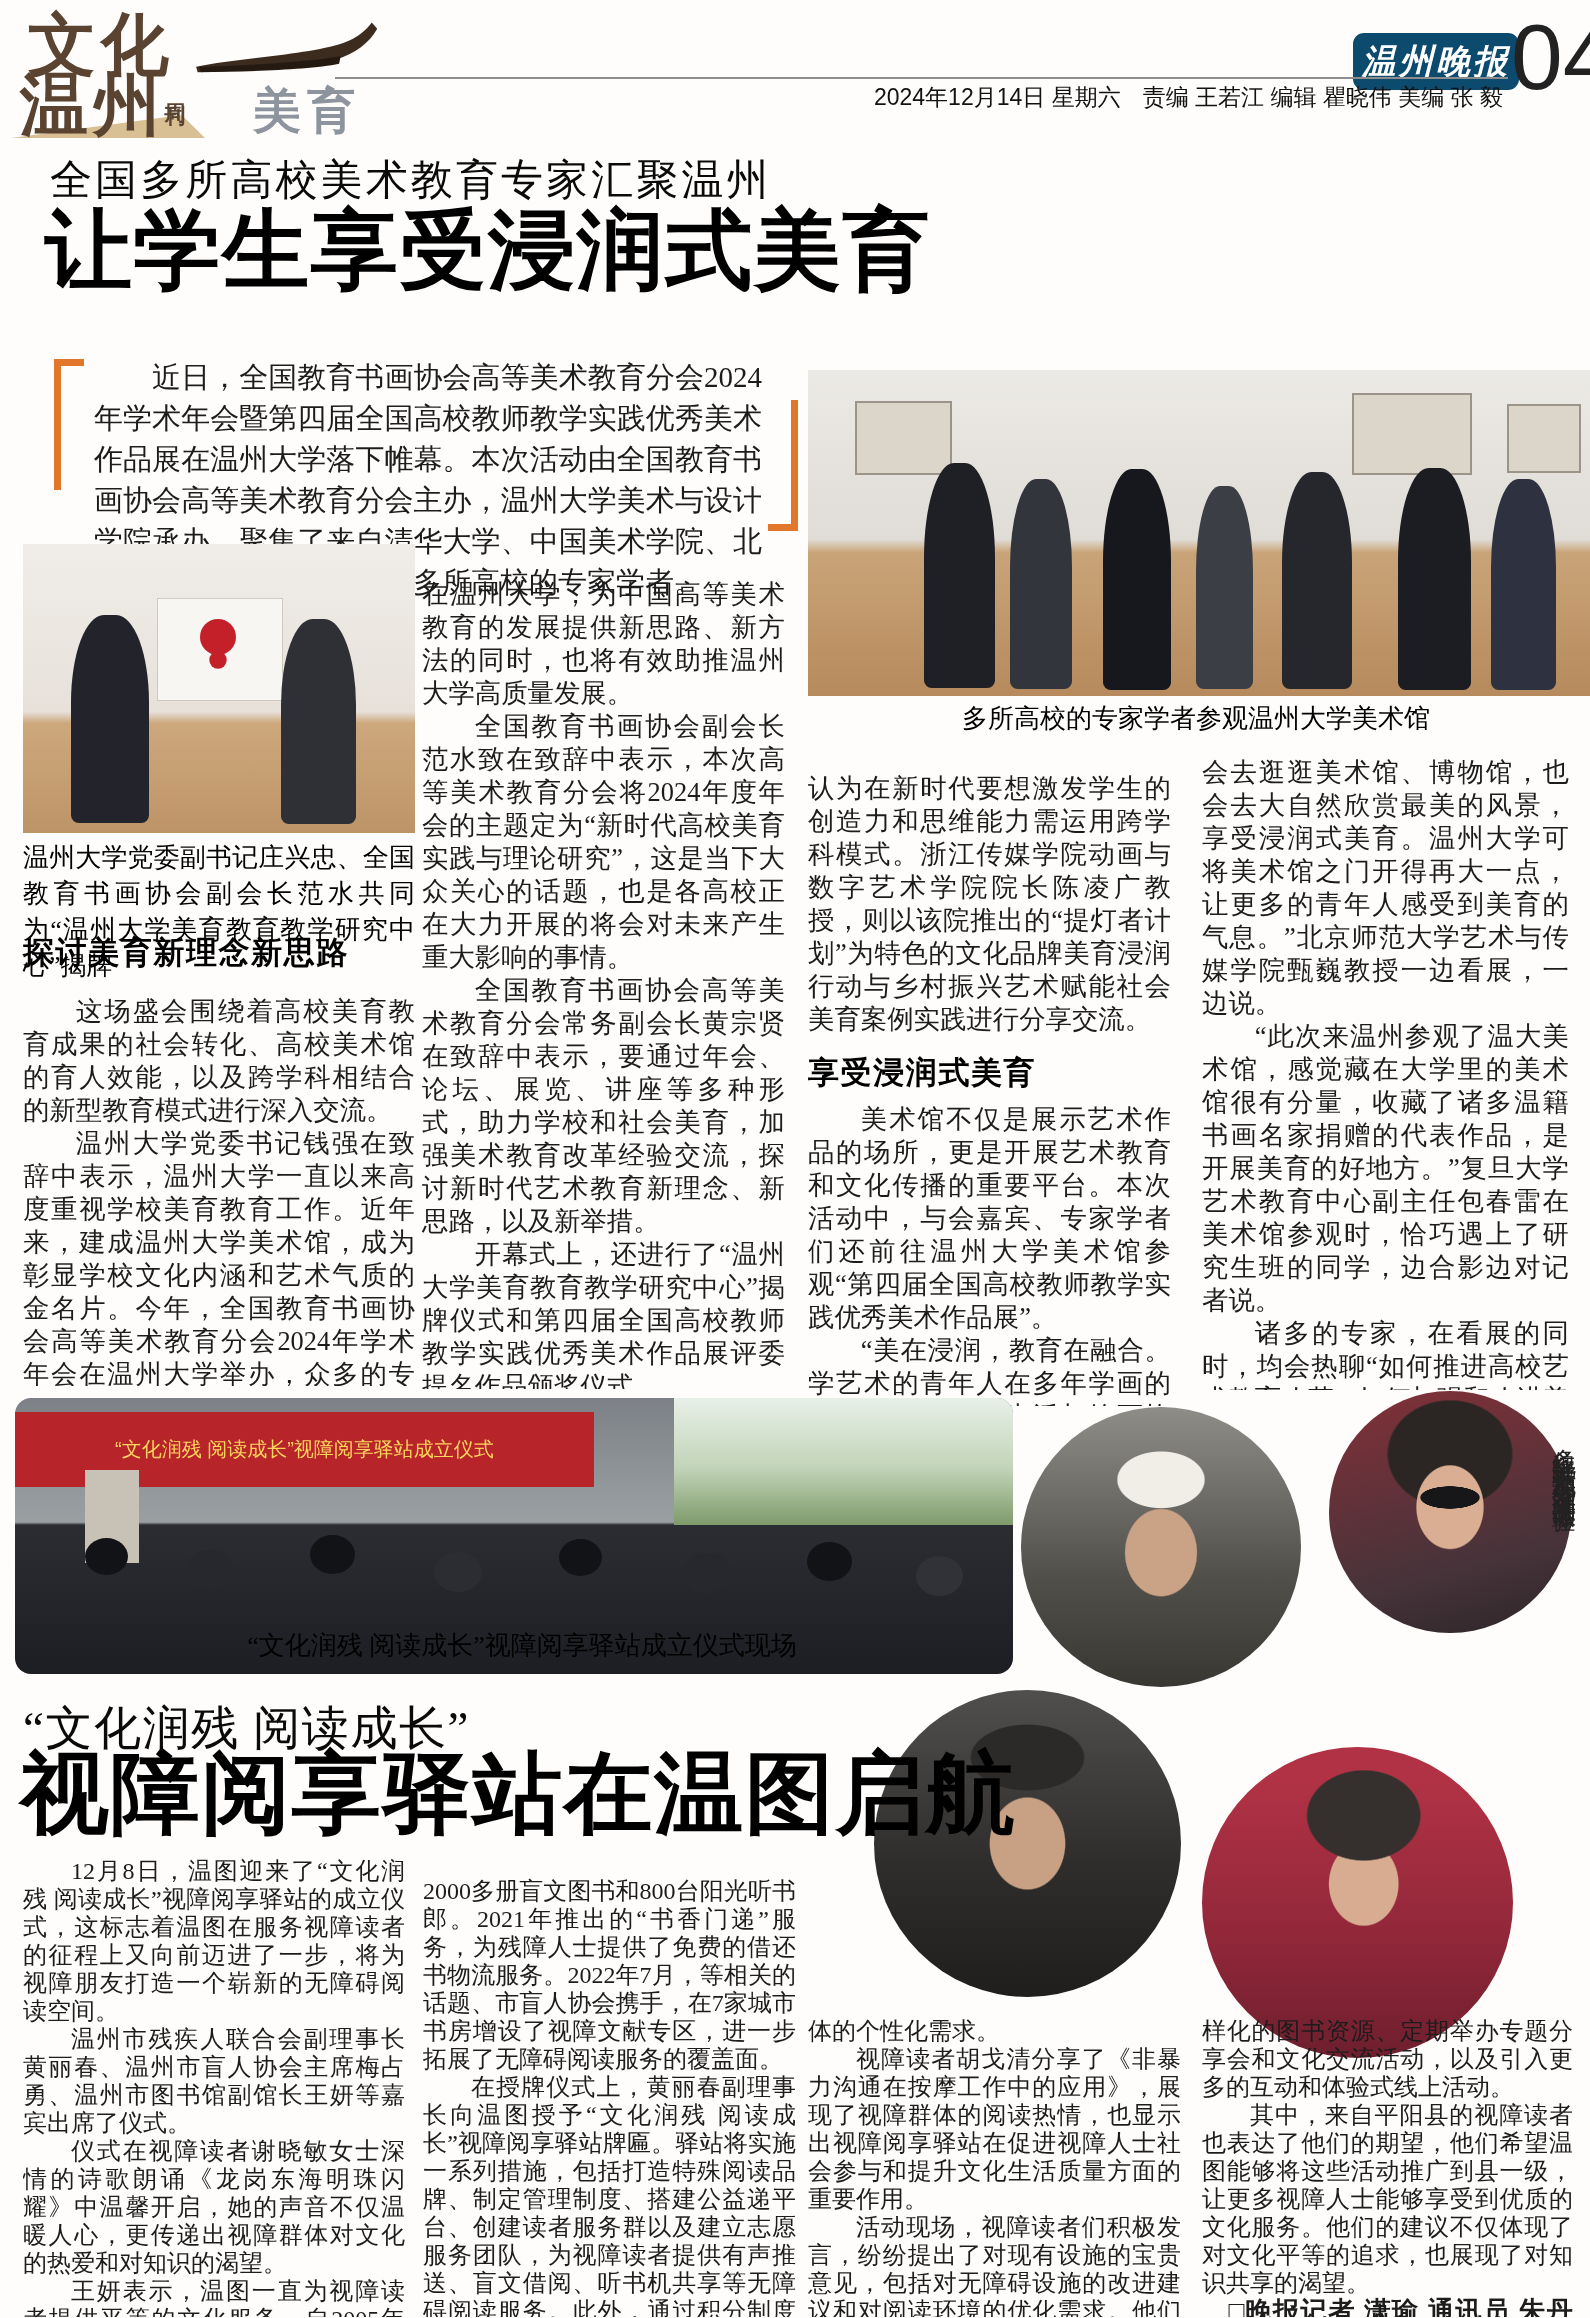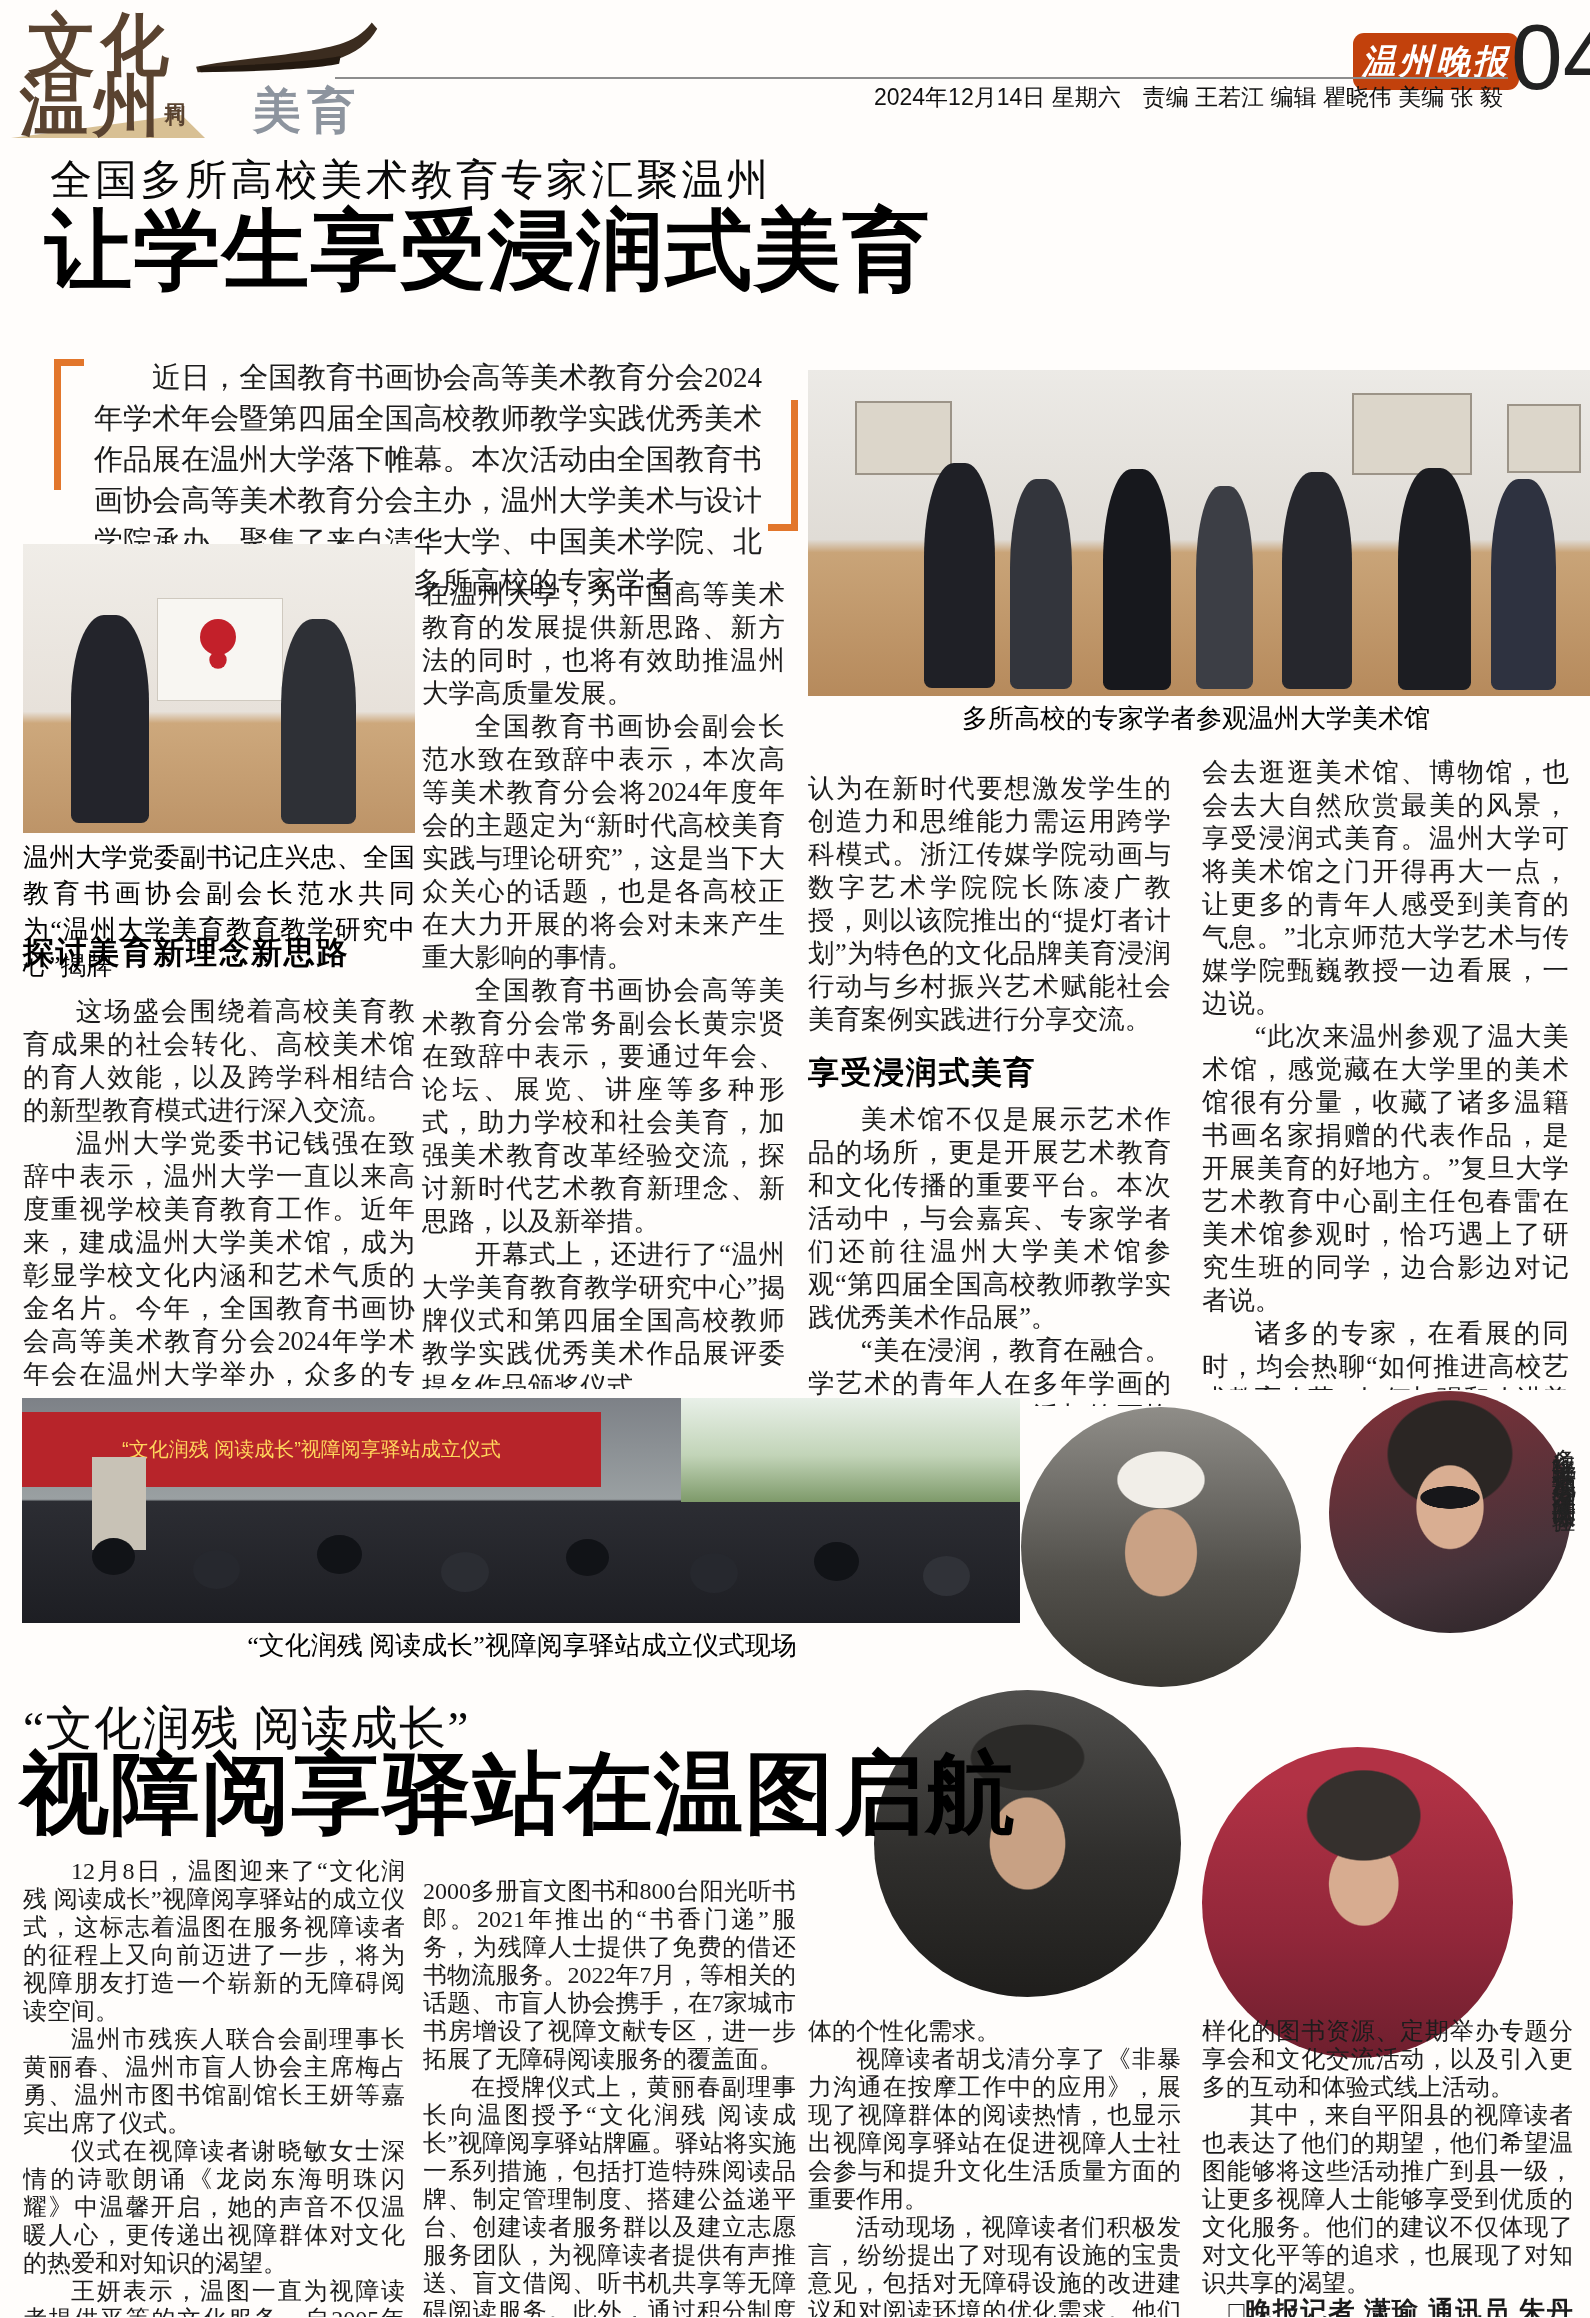--- a/index.html
+++ b/index.html
@@ -8,21 +8,21 @@
   .sans{font-family:"Liberation Sans","DejaVu Sans",sans-serif;}
   .abs{position:absolute;}
   
   .logo-big{position:absolute;font-family:"Liberation Sans","DejaVu Sans",sans-serif;
             font-weight:900;font-size:68px;line-height:67px;color:#5a4330;letter-spacing:4.7px;}
   .logo-tri{position:absolute;left:11px;top:115px;width:194px;height:23px;background:#d8c094;
             clip-path:polygon(0 100%,100% 100%,88% 0);}
   .logo-zk{position:absolute;left:165px;top:87px;writing-mode:vertical-rl;font-size:21px;line-height:21px;
            color:#5a4330;font-weight:bold;letter-spacing:1.6px;}
   .logo-sec{position:absolute;left:208px;top:79px;font-weight:900;font-size:48px;color:#8d949e;letter-spacing:6.2px;margin-left:45px;}
-  .badge{position:absolute;left:1353px;top:33px;width:166px;height:57px;background:#c2410c;border-radius:11px;
+  .badge{position:absolute;left:1353px;top:33px;width:166px;height:57px;background:#0c4a6e;border-radius:11px;
          color:#fff;font-weight:bold;font-style:italic;font-size:34px;line-height:57px;text-align:center;letter-spacing:3.1px;}
   .pagenum{position:absolute;left:1511px;top:11px;font-size:93px;line-height:93px;color:#222;font-weight:400;}
   .hrule{position:absolute;left:335px;top:77px;width:1173px;height:1.6px;background:#8d8d8d;}
   .dateline{position:absolute;left:435px;top:82px;width:1068px;text-align:right;font-size:23px;color:#111;}
   .dateline span{margin-left:22px;}
   
   .kicker1{position:absolute;left:50px;top:152px;font-size:42px;letter-spacing:3.1px;color:#0a0a0a;}
   .head1{position:absolute;left:45px;top:203px;width:978px;font-weight:900;font-size:87px;line-height:93px;
          letter-spacing:1.6px;color:#000;white-space:nowrap;}
   .leadbox{position:absolute;left:54px;top:351px;width:744px;height:185px;}
@@ -151,21 +151,21 @@
     <p>“美在浸润，教育在融合。学艺术的青年人在多年学画的过程中，会知晓生活与绘画均需留白，换句话说也就是要将知识与技能迁移到生活中。他们</p>
   </div>
 
   <div class="col t1" style="left:1202px;top:736px;width:367px;height:654px;">
     <p class="cont">会去逛逛美术馆、博物馆，也会去大自然欣赏最美的风景，享受浸润式美育。温州大学可将美术馆之门开得再大一点，让更多的青年人感受到美育的气息。”北京师范大学艺术与传媒学院甄巍教授一边看展，一边说。</p>
     <p>“此次来温州参观了温大美术馆，感觉藏在大学里的美术馆很有分量，收藏了诸多温籍书画名家捐赠的代表作品，是开展美育的好地方。”复旦大学艺术教育中心副主任包春雷在美术馆参观时，恰巧遇上了研究生班的同学，边合影边对记者说。</p>
     <p>诸多的专家，在看展的同时，均会热聊“如何推进高校艺术教育改革”“如何加强和改进美育教育教学”“如何将高校美育成果与社会实际相结合”等相关的话题。</p>
 
   </div>
 
-  <div class="ph ph3" style="left:22px;top:1398px;width:998px;height:225px;">
+  <div class="ph ph3" style="left:15px;top:1398px;width:998px;height:276px;border-radius:16px;">
     <div class="windows"></div>
     <div class="banner">“文化润残 阅读成长”视障阅享驿站成立仪式</div>
     <div class="podium"></div>
     <div class="head" style="left:70px;top:140px;width:43px;height:37px;"></div>
     <div class="head" style="left:171px;top:152px;width:47px;height:39px;background:#26282e;"></div>
     <div class="head" style="left:295px;top:137px;width:45px;height:39px;"></div>
     <div class="head" style="left:419px;top:154px;width:48px;height:40px;background:#2b2d33;"></div>
     <div class="head" style="left:544px;top:141px;width:43px;height:37px;"></div>
     <div class="head" style="left:668px;top:155px;width:48px;height:40px;background:#26282e;"></div>
     <div class="head" style="left:792px;top:144px;width:45px;height:39px;"></div>

